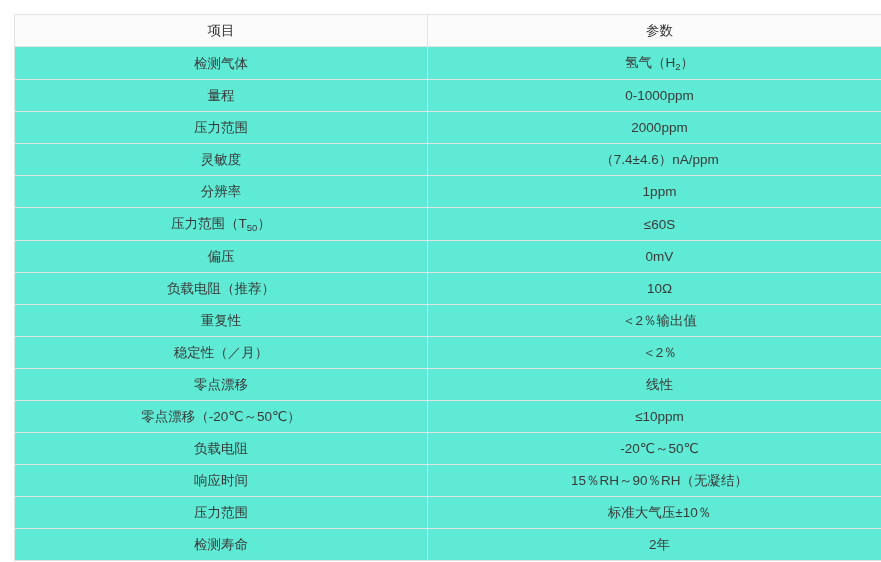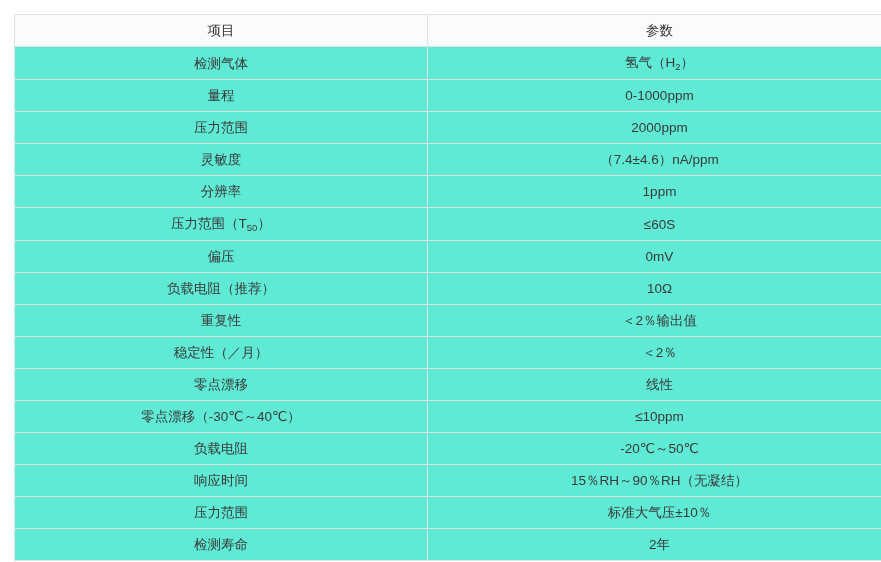--- a/index.html
+++ b/index.html
@@ -114,21 +114,21 @@
         <td class="col-item">稳定性（／月）</td>
         <td class="col-param">＜2％</td>
       </tr>
 
       <tr>
         <td class="col-item">零点漂移</td>
         <td class="col-param">线性</td>
       </tr>
 
       <tr>
-        <td class="col-item">零点漂移（-30℃～40℃）</td>
+        <td class="col-item">零点漂移（-20℃～50℃）</td>
         <td class="col-param">≤10ppm</td>
       </tr>
 
       <tr>
         <td class="col-item">负载电阻</td>
         <td class="col-param">-20℃～50℃</td>
       </tr>
 
       <tr>
         <td class="col-item">响应时间</td>

